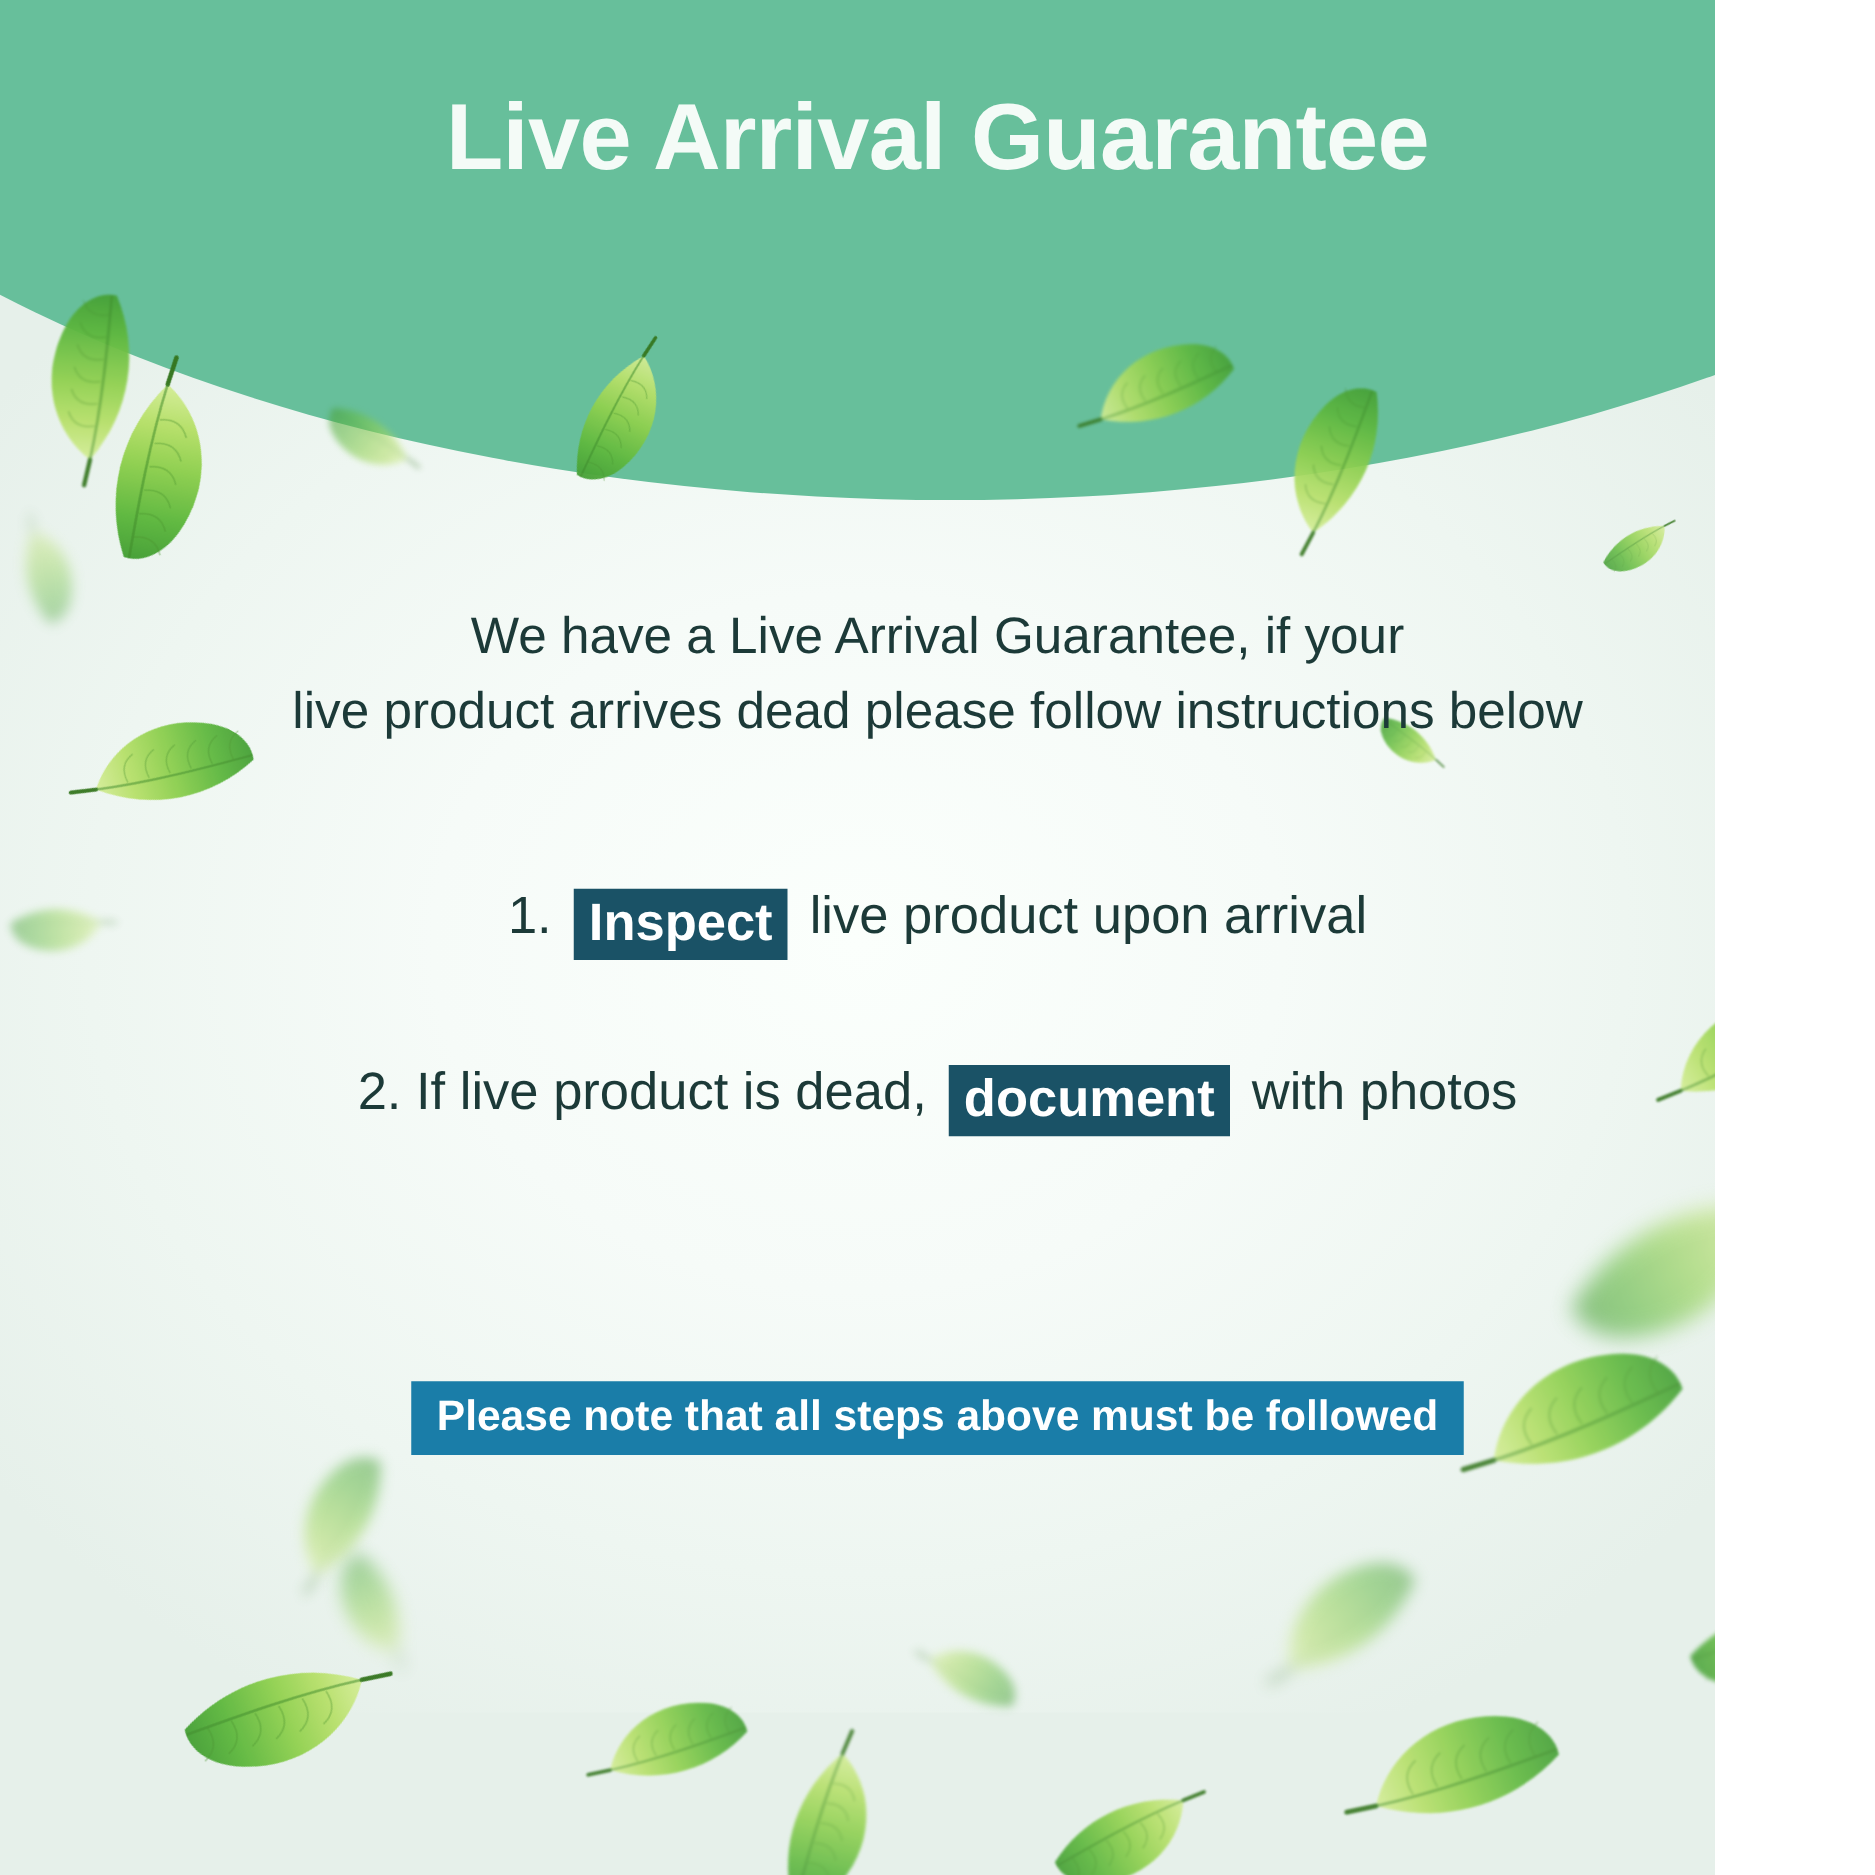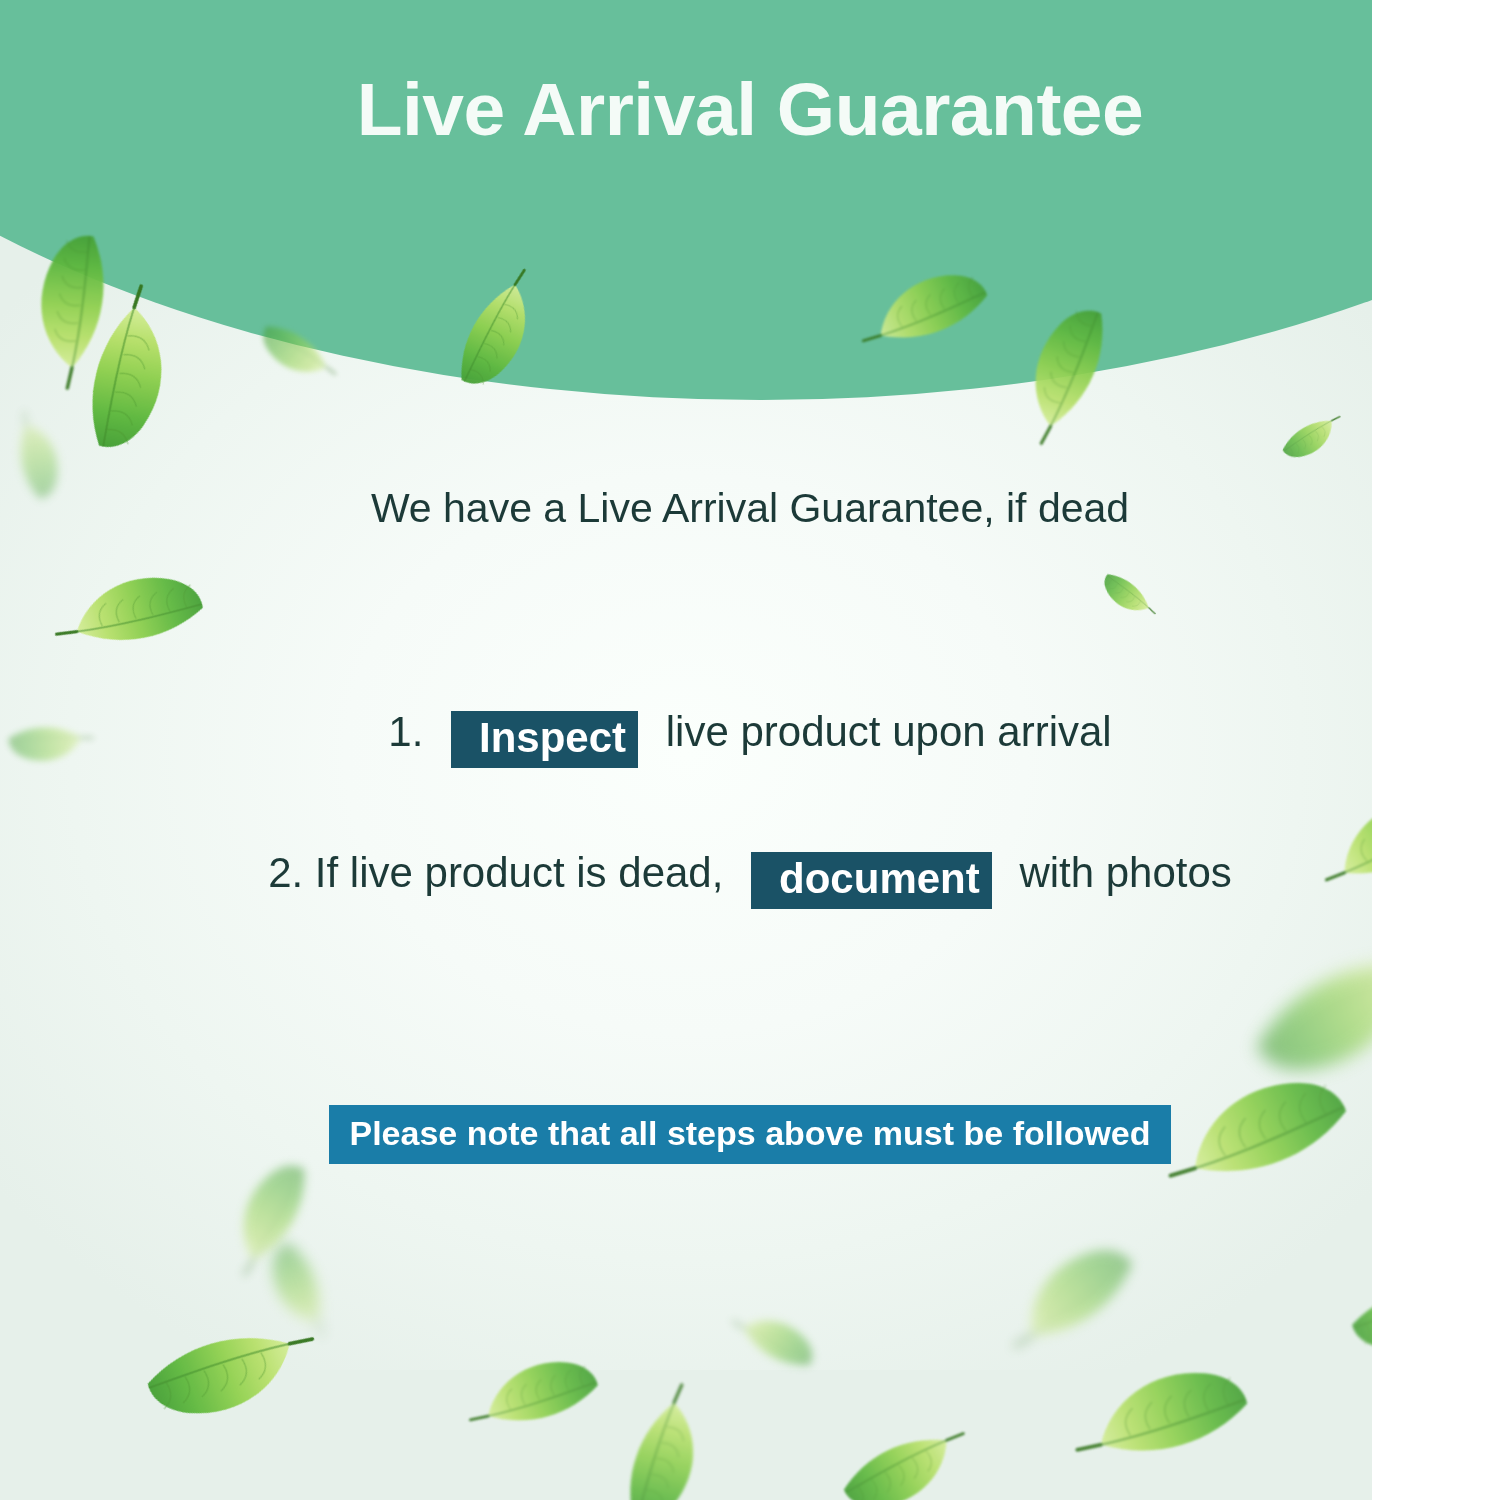--- a/index.html
+++ b/index.html
@@ -109,22 +109,22 @@
     white-space: nowrap;
   }
   .step-1 { margin-bottom: 84px; }
   .step-2 { margin-bottom: 84px; }
 
   .hl {
     display: inline-block;
     background: #1a5266;
     color: #ffffff;
     font-weight: bold;
-    padding: 6px 12px 9px 28px;
-    margin: 0 16px;
+    padding: 6px 12px 9px 12px;
+    margin: 0 6px;
     line-height: 1;
     vertical-align: baseline;
     position: relative;
     top: 6px;
   }
 
   .note {
     position: absolute;
     left: 0;
     top: 1105px;
@@ -633,21 +633,22 @@
           <path d="M37.3 51.0 Q 47.3 57.0, 43.3 67.0" stroke="#49932c" stroke-width="0.9" fill="none" opacity="0.38"></path>
           <path d="M46.8 42.4 Q 56.8 48.4, 52.8 58.4" stroke="#49932c" stroke-width="0.9" fill="none" opacity="0.38"></path>
           <path d="M56.2 33.8 Q 66.2 39.8, 62.2 49.8" stroke="#49932c" stroke-width="0.9" fill="none" opacity="0.38"></path>
           <path d="M65.7 25.1 Q 75.7 31.1, 71.7 41.1" stroke="#49932c" stroke-width="0.9" fill="none" opacity="0.38"></path>
         </svg></div>
     </div>
 
   <div class="content">
 
     <div class="intro">
-      <span class="ln">We have a Live Arrival Guarantee, if dead</span>
+      <span class="ln">We have a Live Arrival Guarantee, if your</span>
+      <span class="ln">live product arrives dead please follow instructions below</span>
     </div>
 
     <div class="steps">
 
       <div class="step step-1">
         <span>1.</span>
         <span class="hl">Inspect</span>
         <span>live product upon arrival</span>
       </div>
 

